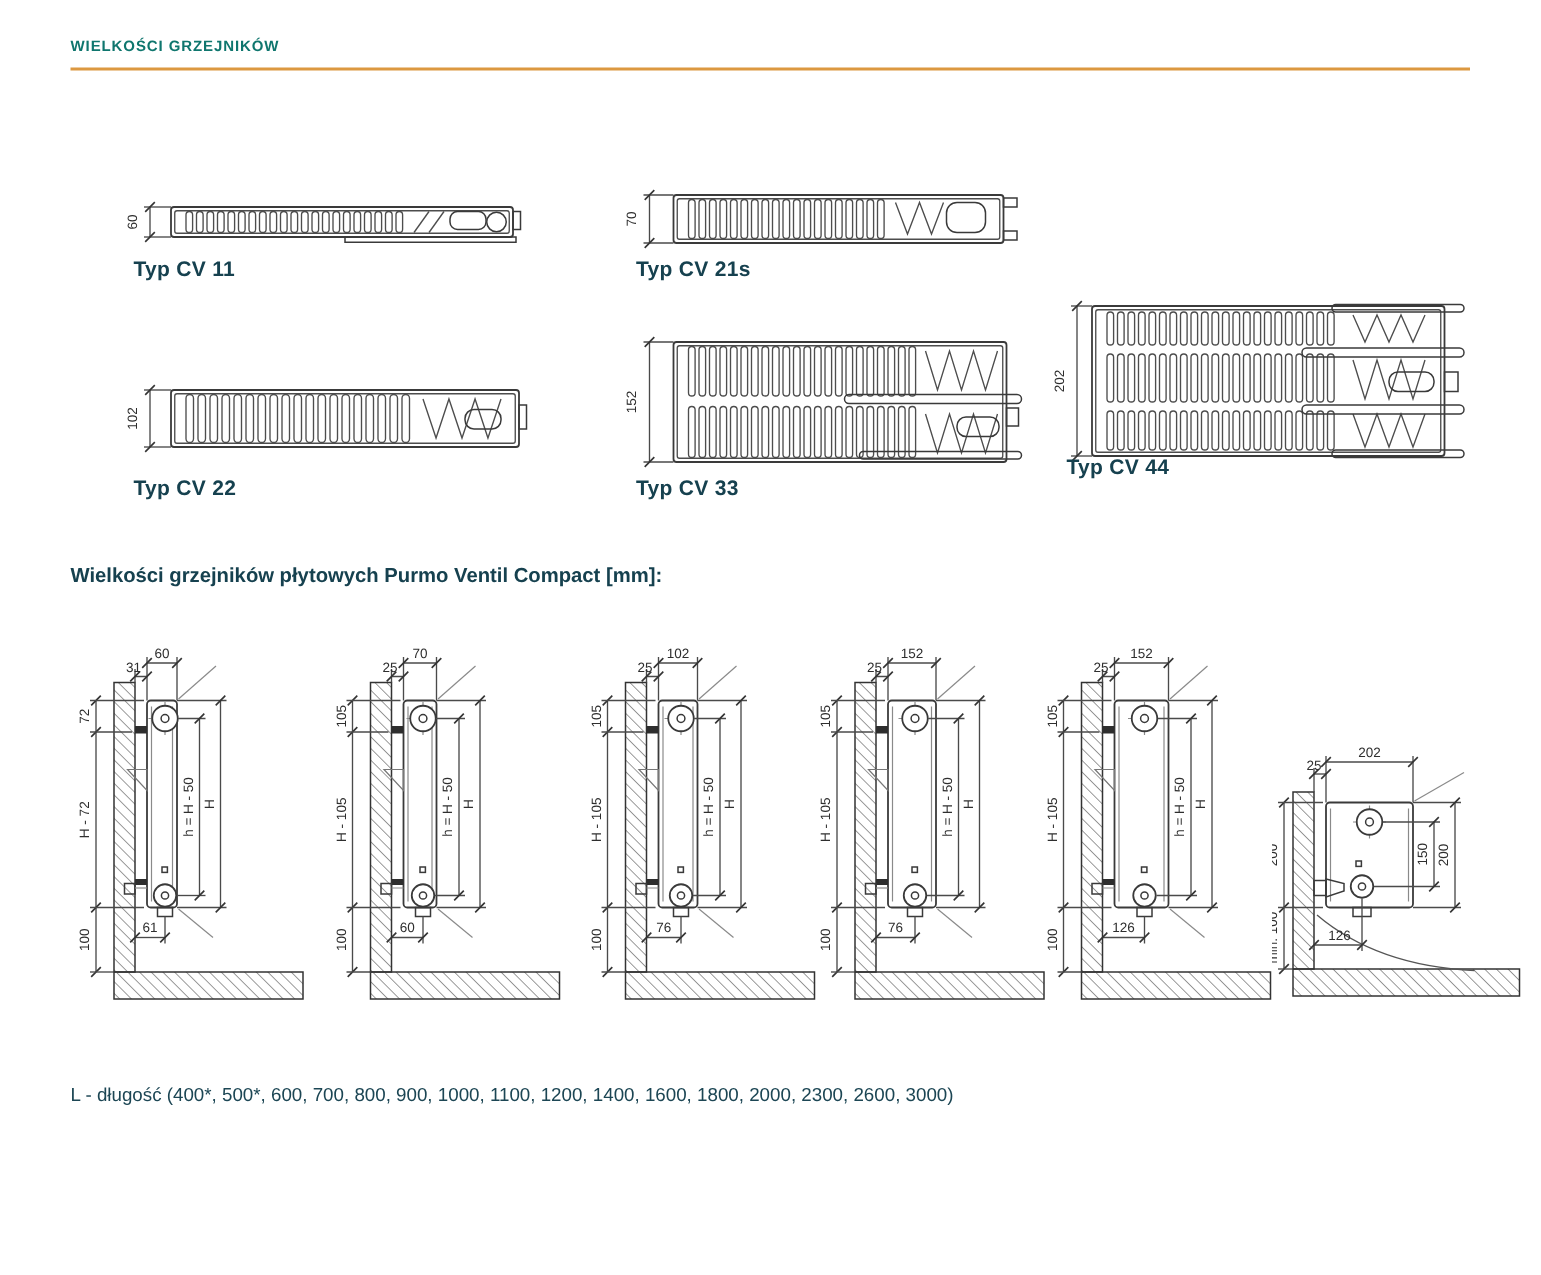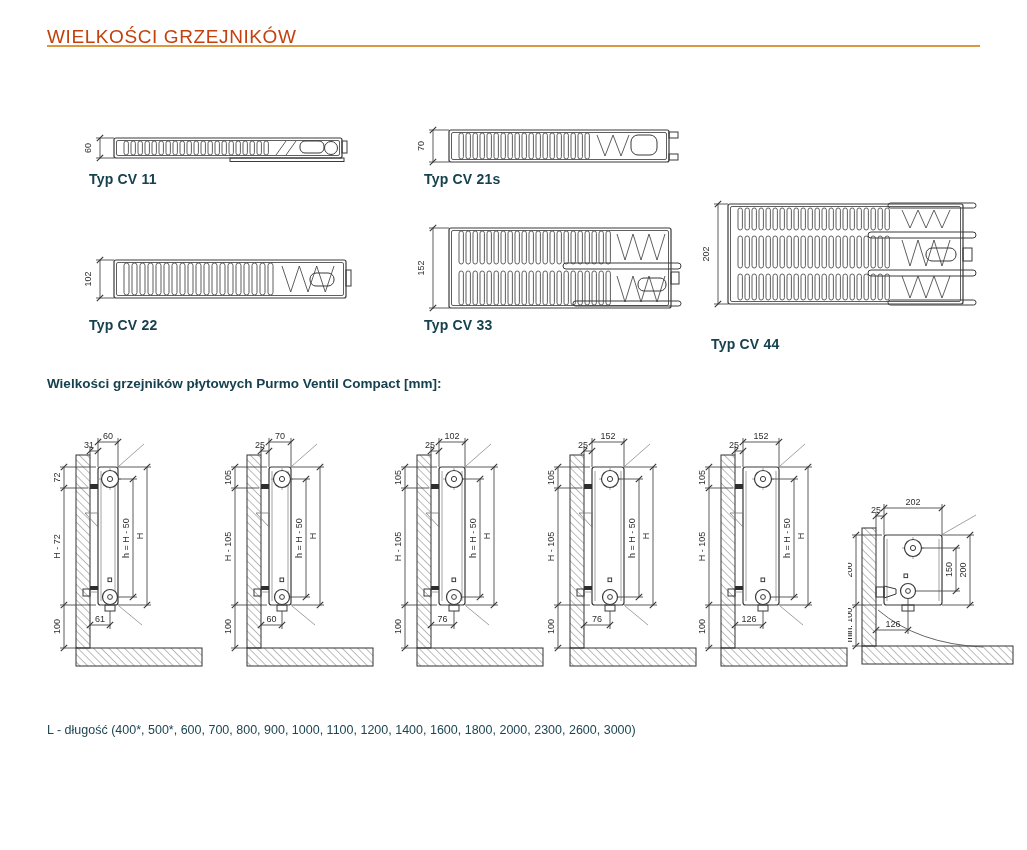--- a/index.html
+++ b/index.html
@@ -1,19 +1,19 @@
 <!DOCTYPE html>
 <html><head>
 <meta charset="utf-8">
 <style>
   html,body{margin:0;padding:0;background:#f3f3f3;}
   .page{position:relative;width:1027px;height:850px;background:#ffffff;overflow:hidden;
         font-family:"Liberation Sans","DejaVu Sans",sans-serif;}
   .abs{position:absolute;}
-  h1.title{margin:0;font-size:19px;font-weight:400;letter-spacing:0.6px;color:#c2410c;}
+  h1.title{margin:0;font-size:10px;font-weight:700;letter-spacing:0.6px;color:#0f766e;}
   .rule{height:2px;background:#DC9840;}
   .tv-label{font-size:14px;font-weight:bold;color:#16414F;letter-spacing:0.2px;}
   h2.subtitle{margin:0;font-size:13.5px;font-weight:bold;color:#16414F;}
   .legend p{margin:0 0 6px 0;font-size:12.5px;line-height:13.5px;color:#1C4654;}
   svg line.dim{stroke:#4a4a4a;stroke-width:0.9;}
   svg line.tk{stroke:#333;stroke-width:1.1;}
   svg line.thin{stroke:#8a8a8a;stroke-width:0.8;}
   svg .outl{fill:#ffffff;stroke:#3a3a3a;stroke-width:1.2;}
   svg .fin{fill:none;stroke:#4d4d4d;stroke-width:0.9;}
   svg .det{fill:none;stroke:#3a3a3a;stroke-width:1;}
@@ -272,21 +272,21 @@
         <rect class="det" x="170" y="78" width="108" height="6" rx="3"></rect>
         <rect class="det" x="190" y="108" width="88" height="5" rx="2.5"></rect>
         <rect class="det" x="228" y="56" width="30" height="13" rx="6"></rect>
         <rect class="det" x="265" y="56" width="9" height="13"></rect>
       </svg></div>
 
   <div class="tv-label abs" style="left:89px;top:171px;">Typ CV 11</div>
   <div class="tv-label abs" style="left:424px;top:171px;">Typ CV 21s</div>
   <div class="tv-label abs" style="left:89px;top:317px;">Typ CV 22</div>
   <div class="tv-label abs" style="left:424px;top:317px;">Typ CV 33</div>
-  <div class="tv-label abs" style="left:711px;top:336px;text-align:center;">Typ CV 44</div>
+  <div class="tv-label abs" style="left:711px;top:303px;text-align:center;">Typ CV 44</div>
 
   <h2 class="subtitle abs" style="left:47px;top:376px;">Wielkości grzejników płytowych Purmo Ventil Compact [mm]:</h2>
 
   <div class="abs" style="left:52px;top:413px;"><svg width="155" height="272" viewBox="0 0 155 272">
         <defs>
           <pattern id="h-cs0" width="5.5" height="5.5" patternUnits="userSpaceOnUse" patternTransform="rotate(-45)">
             <line x1="0" y1="0" x2="0" y2="5.5" stroke="#6a6a6a" stroke-width="0.9"></line>
           </pattern>
         </defs>
         <rect x="24" y="42" width="14" height="193" fill="url(#h-cs0)" stroke="#333" stroke-width="1"></rect>

